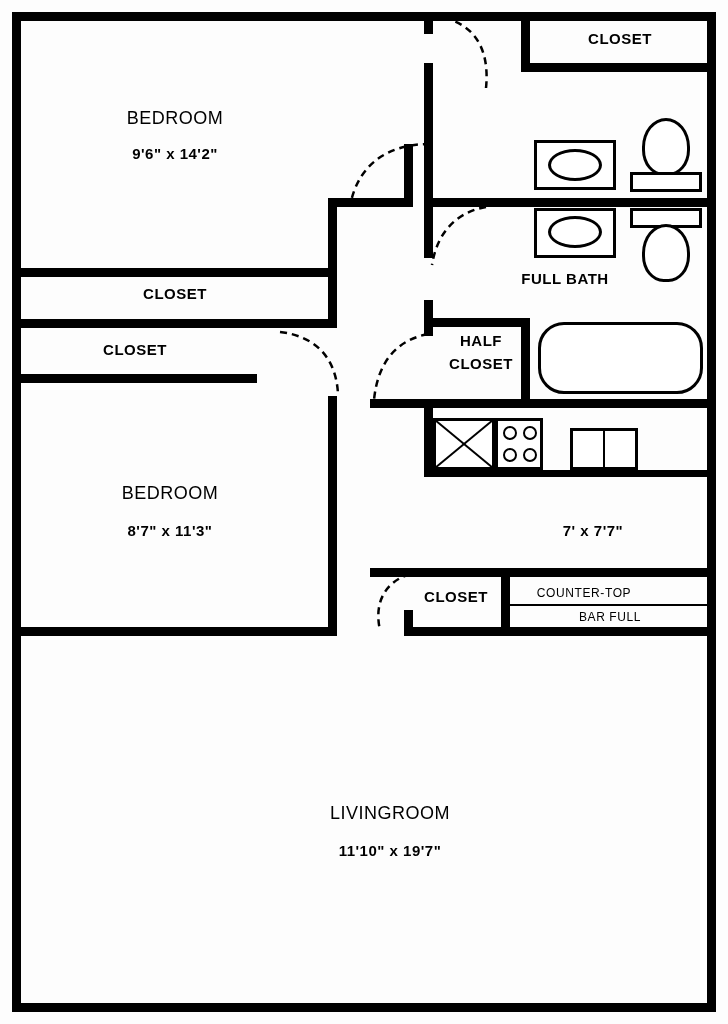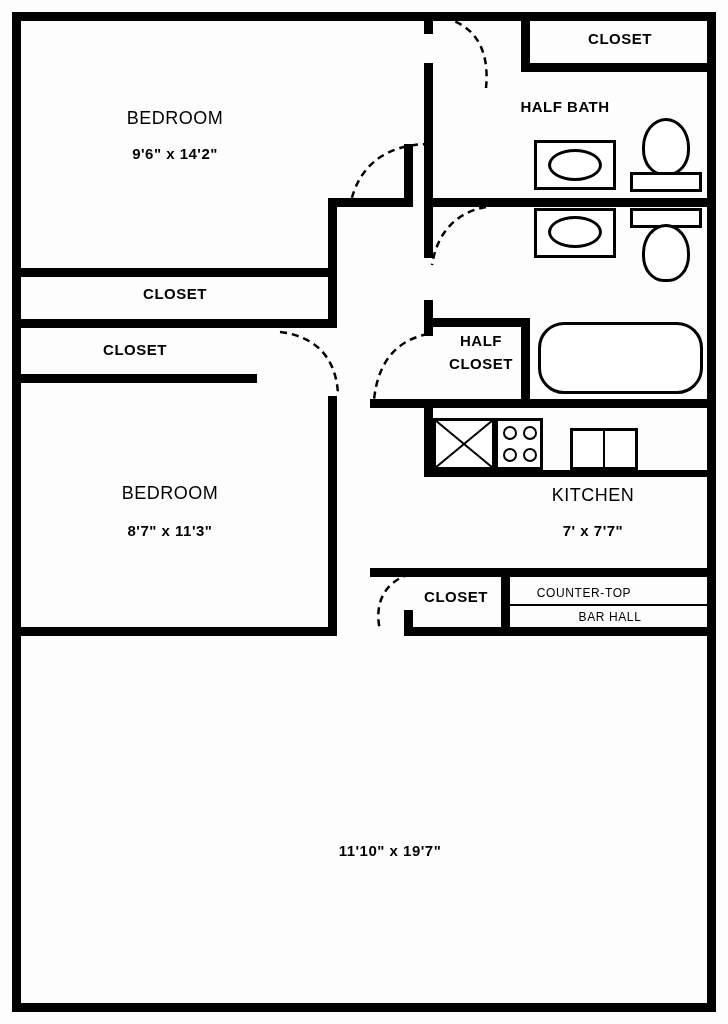--- a/index.html
+++ b/index.html
@@ -114,21 +114,21 @@
   <div class="wall" style="left:521px; top:12px; width:9px; height:60px;"></div>
   <div class="wall" style="left:521px; top:63px; width:195px; height:9px;"></div>
   <div class="thin" style="left:560px; top:66px; width:145px; height:2px;"></div>
   <div class="label small-label" style="left:530px; top:30px; width:180px;">CLOSET</div>
 
   <div class="wall" style="left:424px; top:63px; width:9px; height:22px;"></div>
   <div class="wall" style="left:433px; top:198px; width:283px; height:9px;"></div>
   <div class="wall" style="left:424px; top:198px; width:9px; height:60px;"></div>
   <div class="wall" style="left:424px; top:300px; width:9px; height:18px;"></div>
 
-  <div class="label small-label" style="left:470px; top:98px; width:190px;">HALF BATH</div>
+  <div class="label small-label" style="left:470px; top:270px; width:190px;">FULL BATH</div>
 
   <div class="fixture" style="left:534px; top:140px; width:82px; height:50px;"></div>
   <div class="oval" style="left:548px; top:149px; width:54px; height:32px;"></div>
   <div class="toilet-seat" style="left:642px; top:118px; width:48px; height:58px;"></div>
   <div class="fixture" style="left:630px; top:172px; width:72px; height:20px;"></div>
 
   <div class="fixture" style="left:534px; top:208px; width:82px; height:50px;"></div>
   <div class="oval" style="left:548px; top:216px; width:54px; height:32px;"></div>
   <div class="fixture" style="left:630px; top:208px; width:72px; height:20px;"></div>
   <div class="toilet-seat" style="left:642px; top:224px; width:48px; height:58px;"></div>
@@ -167,41 +167,41 @@
 
   <div class="fixture" style="left:495px; top:418px; width:48px; height:52px;"></div>
   <div class="burner" style="left:503px; top:426px; width:14px; height:14px;"></div>
   <div class="burner" style="left:523px; top:426px; width:14px; height:14px;"></div>
   <div class="burner" style="left:503px; top:448px; width:14px; height:14px;"></div>
   <div class="burner" style="left:523px; top:448px; width:14px; height:14px;"></div>
 
   <div class="fixture" style="left:570px; top:428px; width:68px; height:42px;"></div>
   <div class="thin" style="left:603px; top:430px; width:2px; height:38px;"></div>
 
-  <div class="label room-name" style="left:470px; top:485px; width:246px;">KITCHEN</div>
   <div class="label room-dims" style="left:470px; top:522px; width:246px;">7' x 7'7"</div>
 
   <div class="wall" style="left:370px; top:568px; width:140px; height:9px;"></div>
   <div class="wall" style="left:501px; top:568px; width:9px; height:68px;"></div>
   <div class="wall" style="left:404px; top:627px; width:106px; height:9px;"></div>
   <div class="wall" style="left:404px; top:610px; width:9px; height:26px;"></div>
   <div class="label small-label" style="left:406px; top:588px; width:100px;">CLOSET</div>
 
   <div class="wall" style="left:501px; top:568px; width:215px; height:9px;"></div>
   <div class="counter-line" style="left:510px; top:604px; width:200px;"></div>
   <div class="wall" style="left:501px; top:627px; width:215px; height:9px;"></div>
   <div class="label tiny-label" style="left:484px; top:586px; width:200px;">COUNTER-TOP</div>
-  <div class="label tiny-label" style="left:510px; top:610px; width:200px;">BAR HALL</div>
+  <div class="label tiny-label" style="left:510px; top:610px; width:200px;">BAR FULL</div>
 
   <div class="label room-name" style="left:25px; top:108px; width:300px;">BEDROOM</div>
   <div class="label room-dims" style="left:25px; top:145px; width:300px;">9'6" x 14'2"</div>
 
   <div class="label room-name" style="left:20px; top:483px; width:300px;">BEDROOM</div>
   <div class="label room-dims" style="left:20px; top:522px; width:300px;">8'7" x 11'3"</div>
 
+  <div class="label room-name" style="left:240px; top:803px; width:300px;">LIVINGROOM</div>
   <div class="label room-dims" style="left:240px; top:842px; width:300px;">11'10" x 19'7"</div>
 
   <div class="door-arc" style="left:430px; top:14px;">
     <svg width="70" height="76" viewBox="0 0 70 76">
       <path d="M2 2 C 44 6, 60 34, 56 74" fill="none" stroke="#000" stroke-width="2.5" stroke-dasharray="7,5"></path>
     </svg>
   </div>
 
   <div class="door-arc" style="left:348px; top:142px;">
     <svg width="84" height="66" viewBox="0 0 84 66">

